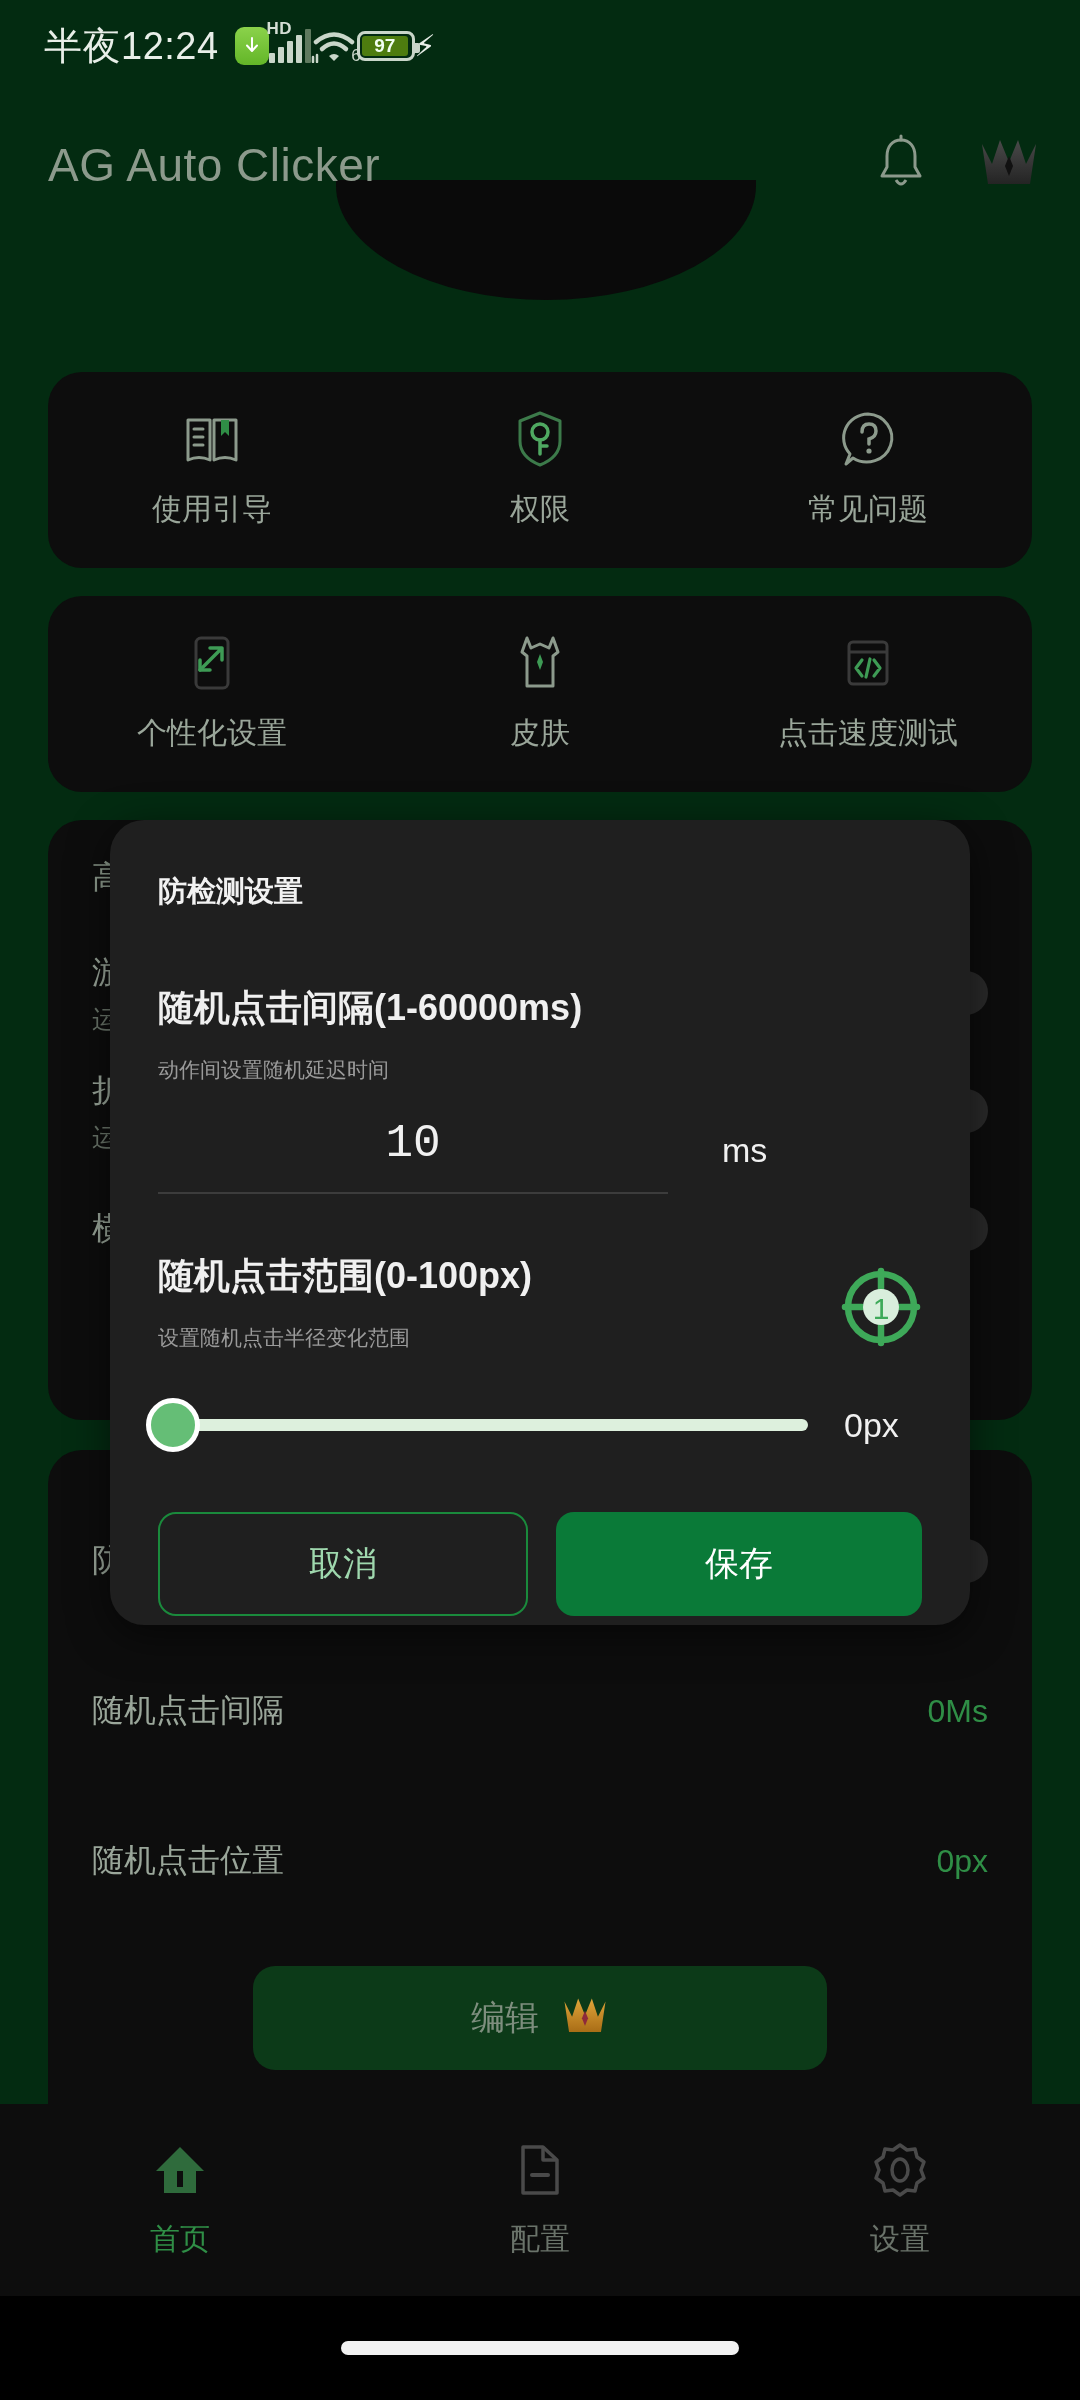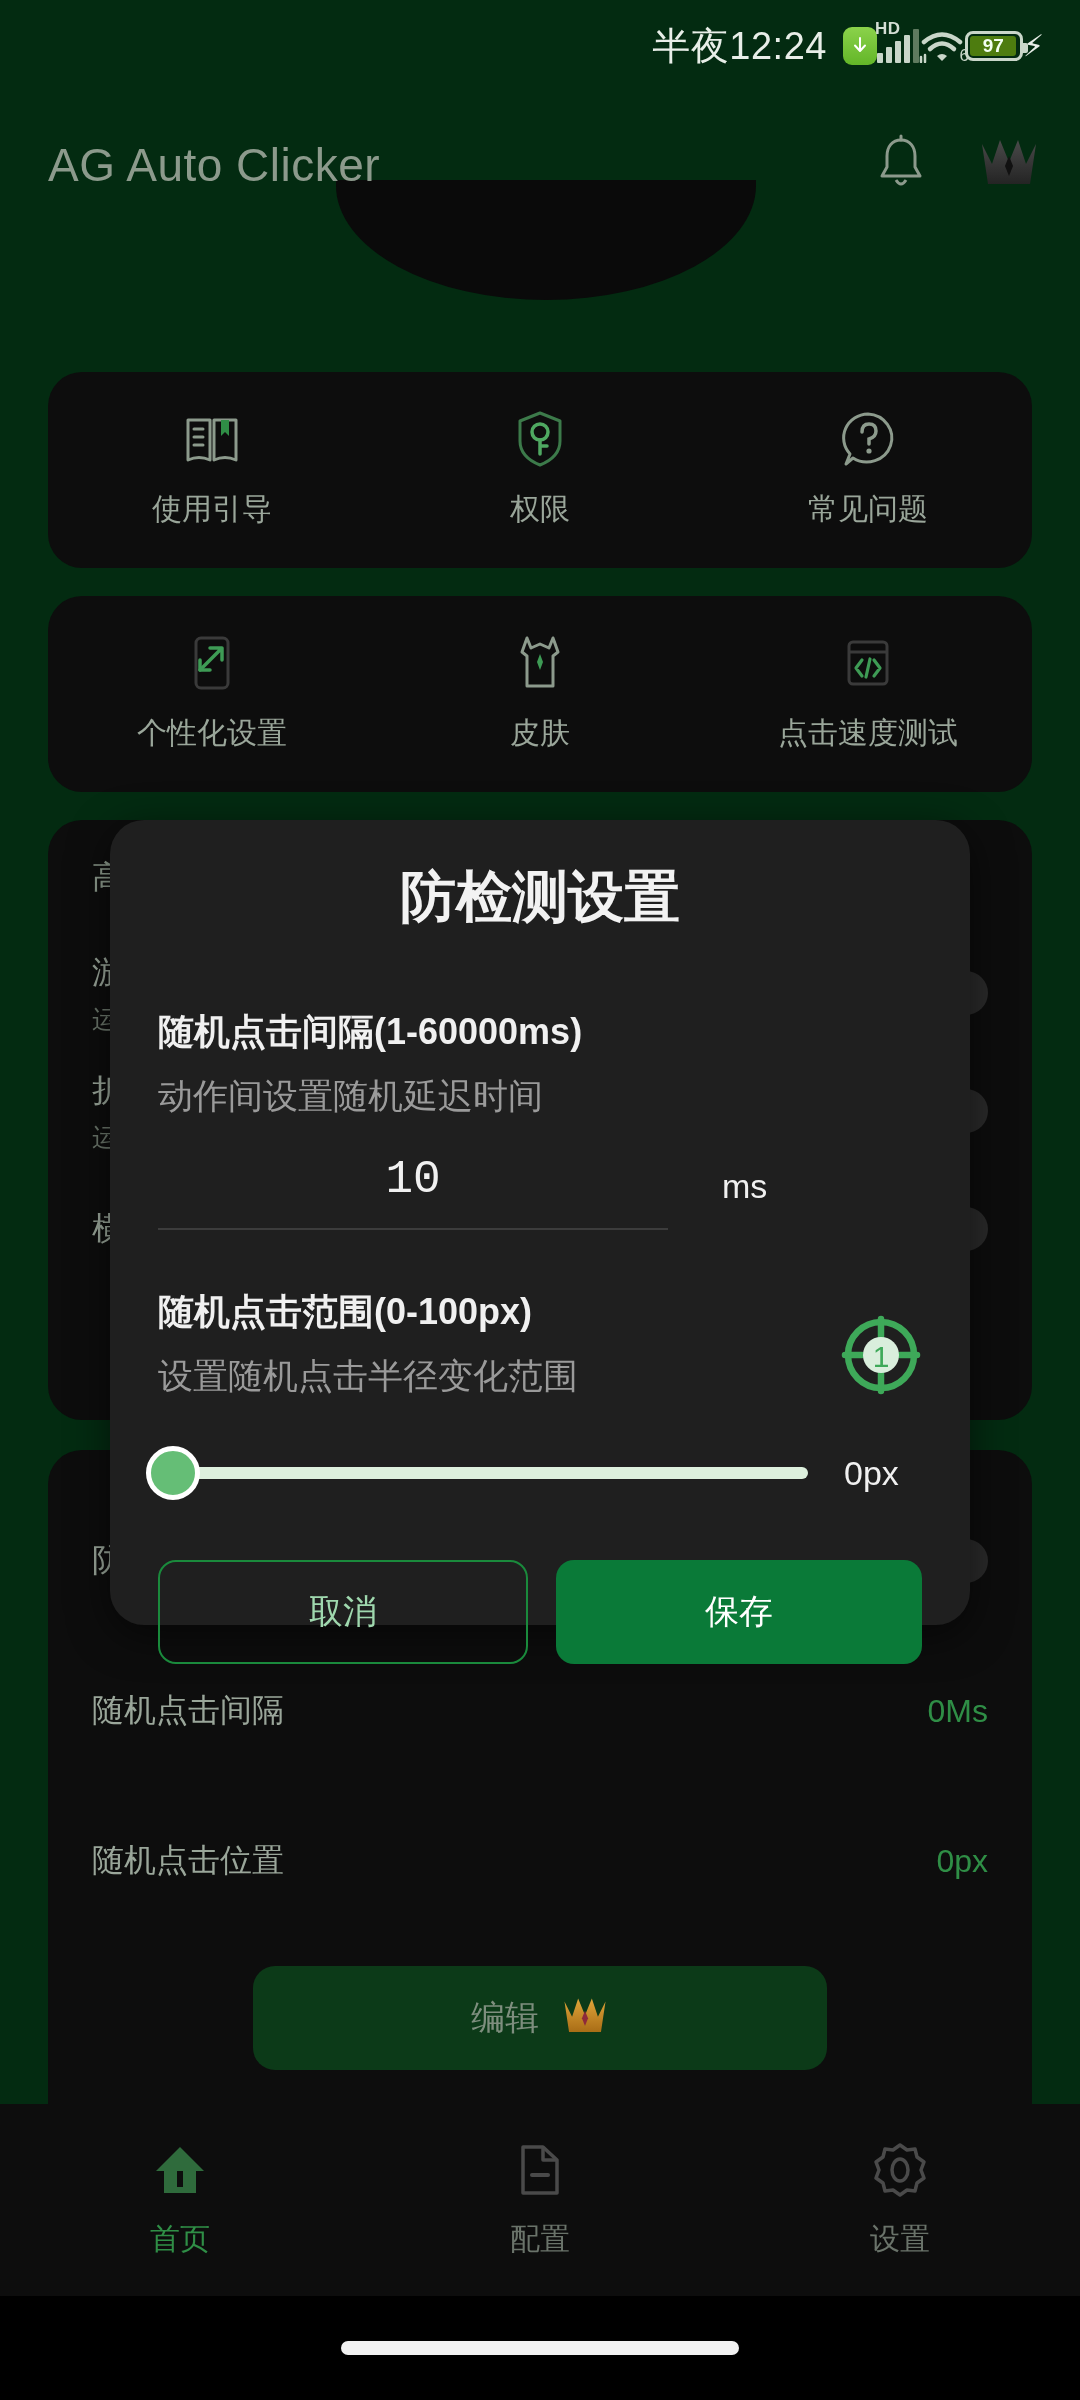--- a/index.html
+++ b/index.html
@@ -12,21 +12,21 @@
   #screen {
     position: relative;
     width: 1080px; height: 2400px;
     background: #032B11;
     overflow: hidden;
   }
 
   
   #statusbar {
     position: absolute; top: 0; left: 0; width: 1080px; height: 92px;
-    display: flex; align-items: center; justify-content: flex-end;
+    display: flex; align-items: center; justify-content: flex-start;
     padding: 0 36px 0 44px;
   }
   .sb-left { display: flex; align-items: center; gap: 16px; }
   .sb-time { color: #E8EEE8; font-size: 38px; letter-spacing: 0.5px; }
   .sb-dl {
     width: 34px; height: 38px; border-radius: 9px;
     background: linear-gradient(180deg,#8BD24B,#63B628);
     display: flex; align-items: center; justify-content: center;
   }
   .sb-right { display: flex; align-items: center; }
@@ -129,25 +129,25 @@
   #edit-btn-label { color: #7E8E7E; font-size: 34px; }
 
   
   #dialog {
     position: absolute; left: 110px; top: 820px; width: 860px; height: 805px;
     background: #1F1F1F; border-radius: 34px;
     padding: 40px 48px 0 48px; z-index: 40;
     box-shadow: 0 10px 40px rgba(0,0,0,0.55);
   }
   #dialog-title {
-    text-align: center; color: #F2F2F2; font-size: 56px; font-weight: bold;
-    margin-top: 0;
+    color: #F2F2F2; font-size: 29px; font-weight: bold;
+    margin-top: 12px;
   }
   .sec-title { color: #F0F0F0; font-size: 36px; font-weight: bold; }
-  .sec-sub { color: #9A9A9A; font-size: 35px; margin-top: 16px; }
+  .sec-sub { color: #9A9A9A; font-size: 21px; margin-top: 23px; }
   #sec-interval { margin-top: 72px; }
   #interval-row {
     margin-top: 34px; display: flex; align-items: flex-end; gap: 0;
   }
   #interval-input {
     width: 510px; text-align: center; color: #F0F0F0; font-size: 46px;
     background: transparent; border: none;
     border-bottom: 2px solid #3C3C3C; padding-bottom: 22px; outline: none;
     font-family: Liberation Mono, monospace;
   }

